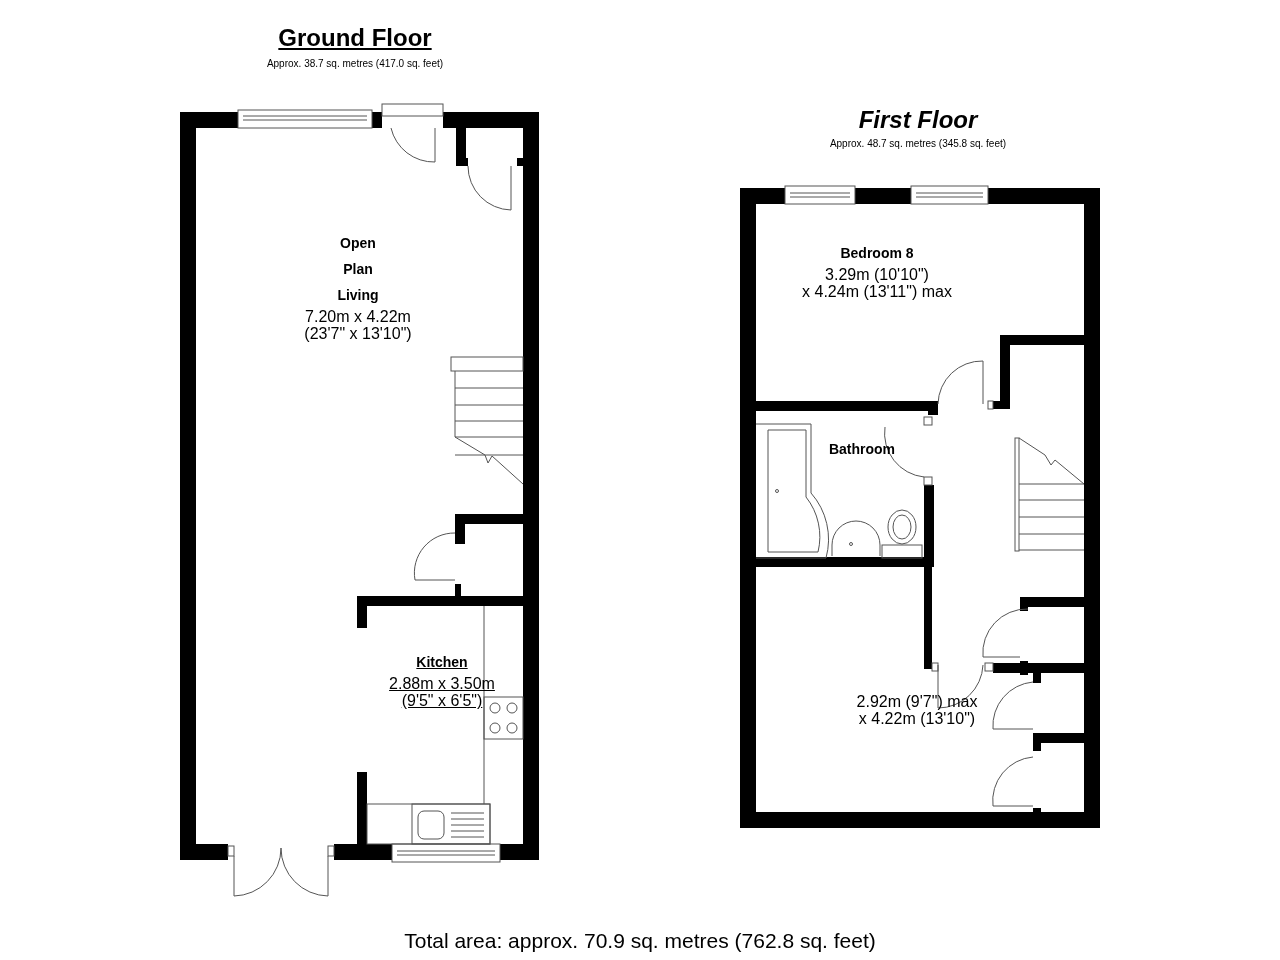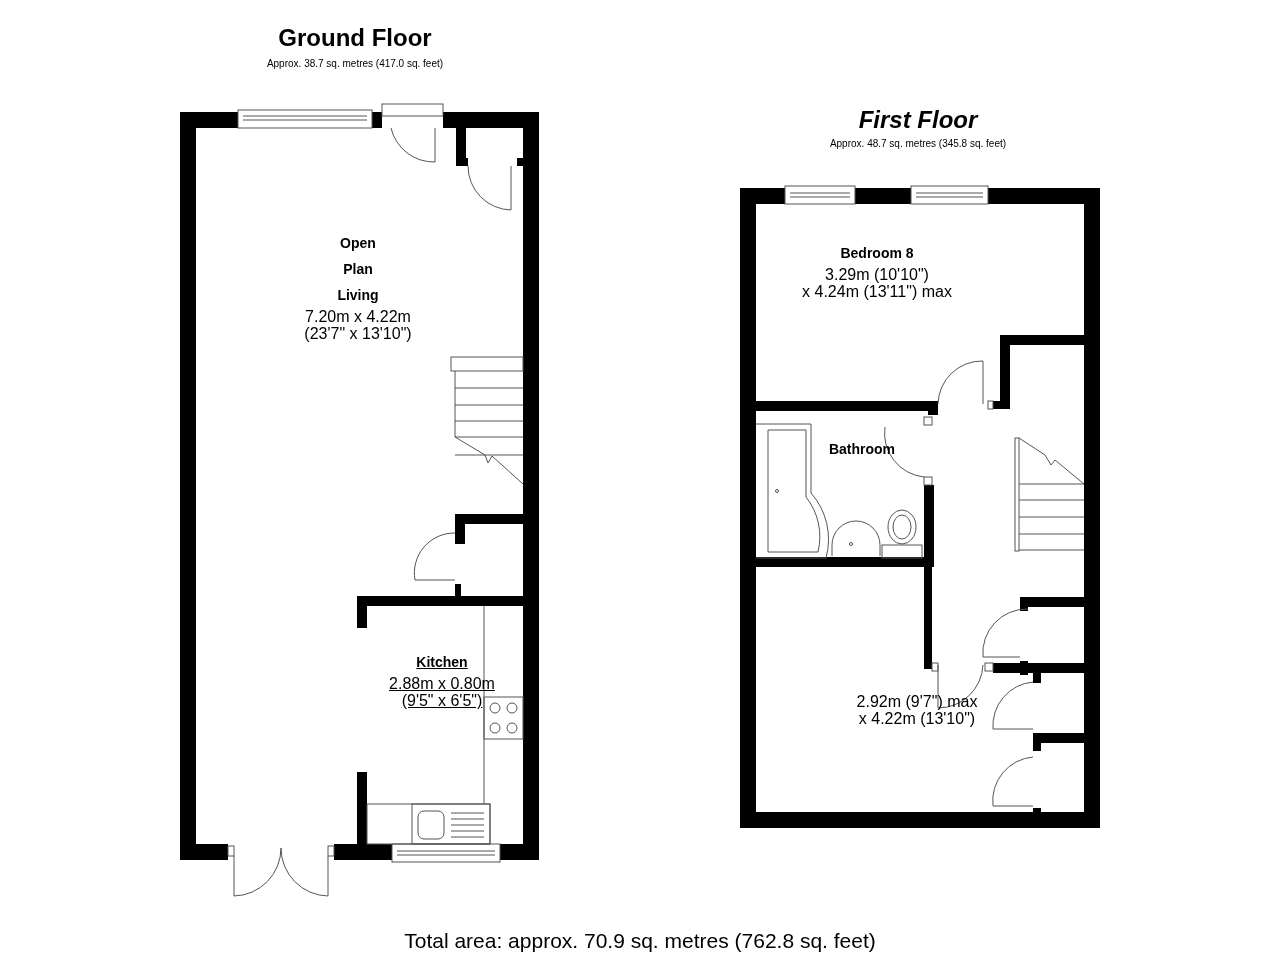--- a/index.html
+++ b/index.html
@@ -160,34 +160,34 @@
     <path d="M938 665 L938 708 A 45 45 0 0 0 983 665"></path>
     <rect x="932" y="663" width="6" height="8"></rect>
     <rect x="985" y="663" width="8" height="8"></rect>
 
     <path d="M1028 609 A 44 44 0 0 0 983 657 L1020 657"></path>
     <path d="M1033 682 A 44 44 0 0 0 993 729 L1033 729"></path>
     <path d="M1033 757 A 44 44 0 0 0 993 806 L1033 806"></path>
   </g>
 </svg>
 
-<div class="abs floor-title" style="left:170px; top:24px; width:370px;">Ground Floor</div>
+<div class="abs floor-title" style="left:170px; top:24px; width:370px;text-decoration:underline;">Ground Floor</div>
 <div class="abs floor-sub" style="left:170px; top:58px; width:370px;">Approx. 38.7 sq. metres (417.0 sq. feet)</div>
 
 <div class="abs" style="left:268px; top:230px; width:180px;">
   <div class="room-name">Open</div>
   <div class="room-name">Plan</div>
   <div class="room-name">Living</div>
   <div class="room-dim">7.20m x 4.22m</div>
   <div class="room-dim">(23'7" x 13'10")</div>
 </div>
 
 <div class="abs" style="left:352px; top:649px; width:180px;text-decoration:underline;">
   <div class="room-name">Kitchen</div>
-  <div class="room-dim">2.88m x 0.80m</div>
+  <div class="room-dim">2.88m x 3.50m</div>
   <div class="room-dim">(9'5" x 6'5")</div>
 </div>
 
 <div class="abs floor-title" style="left:760px; top:106px; width:316px;font-style:italic;">First Floor</div>
 <div class="abs floor-sub" style="left:760px; top:138px; width:316px;">Approx. 48.7 sq. metres (345.8 sq. feet)</div>
 
 <div class="abs" style="left:775px; top:240px; width:204px;">
   <div class="room-name">Bedroom 8</div>
   <div class="room-dim">3.29m (10'10")</div>
   <div class="room-dim">x 4.24m (13'11") max</div>

